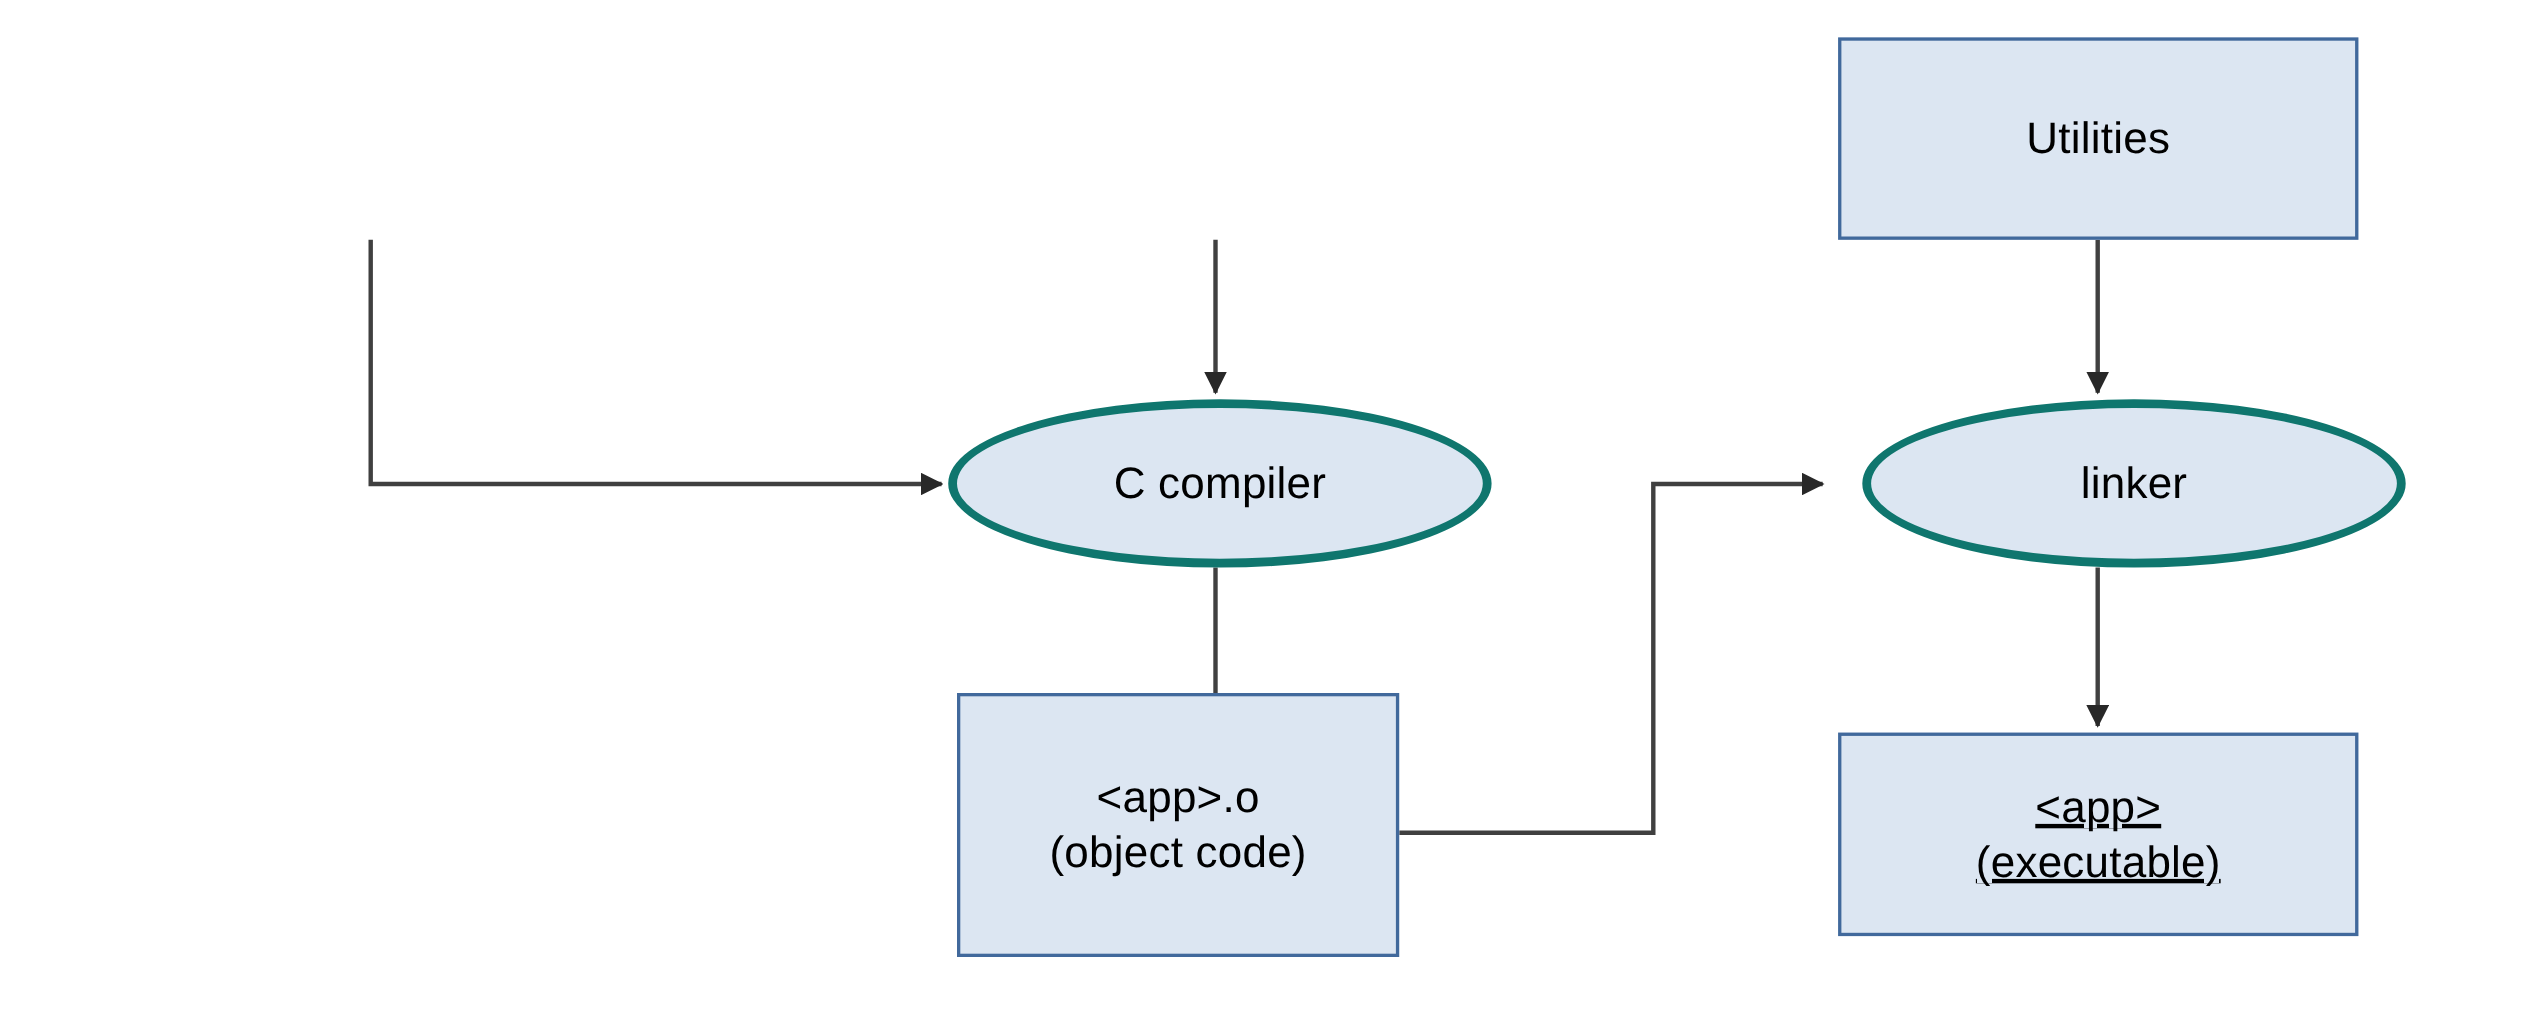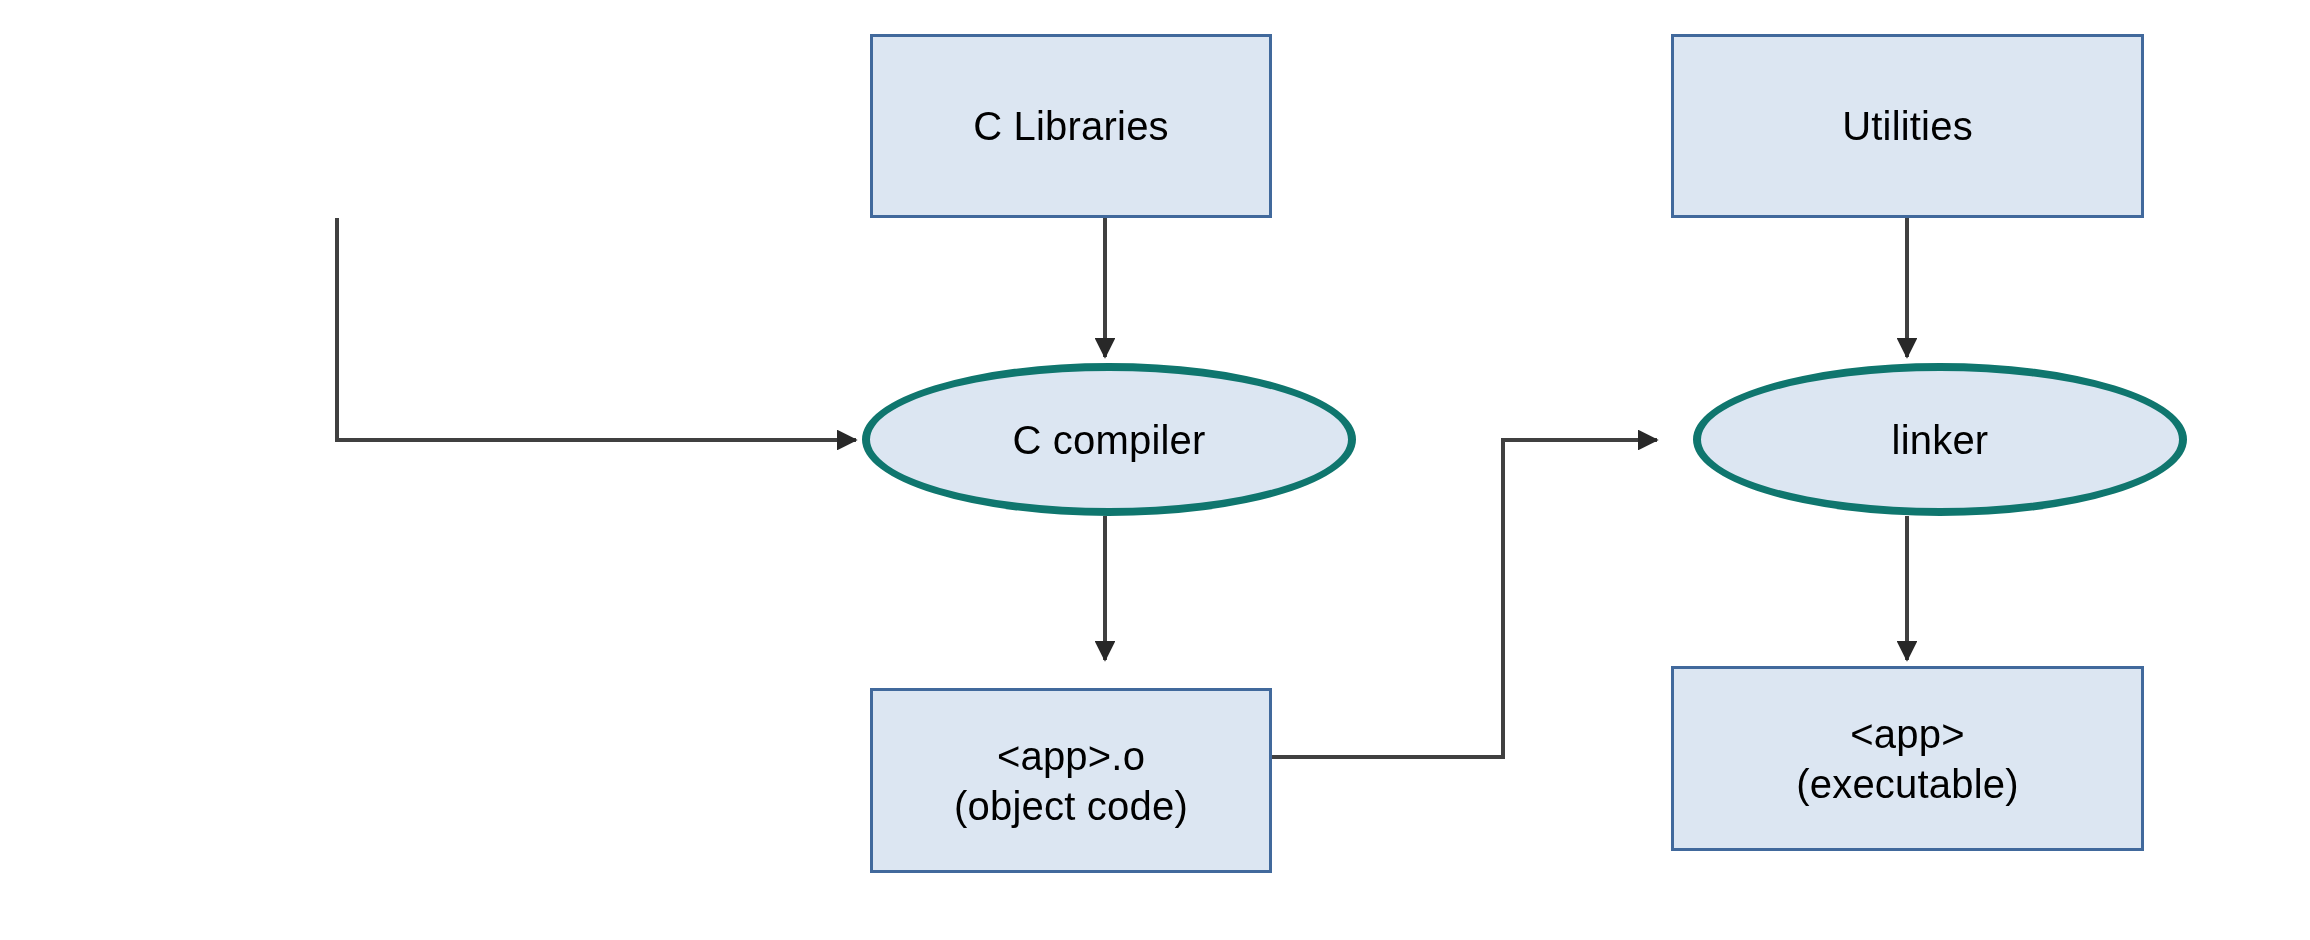--- a/index.html
+++ b/index.html
@@ -72,39 +72,36 @@
     <path d="M 1105 516 L 1105 660" fill="none" stroke="#404040" stroke-width="4" marker-end="url(#arrowhead)"></path>
 
     <path d="M 1272 757 L 1503 757 L 1503 440 L 1657 440" fill="none" stroke="#404040" stroke-width="4" marker-end="url(#arrowhead)"></path>
 
     <path d="M 1907 218 L 1907 357" fill="none" stroke="#404040" stroke-width="4" marker-end="url(#arrowhead)"></path>
 
     <path d="M 1907 516 L 1907 660" fill="none" stroke="#404040" stroke-width="4" marker-end="url(#arrowhead)"></path>
   </svg>
 
 
-  <div class="node box" id="node-c-libraries" style="left:870px; top:34px; width:402px; height:184px;">
-    <span class="label">C Libraries</span>
-  </div>
 
   <div class="node box" id="node-utilities" style="left:1671px; top:34px; width:473px; height:184px;">
     <span class="label">Utilities</span>
   </div>
 
   <div class="node ellipse" id="node-c-compiler" style="left:862px; top:363px; width:494px; height:153px;">
     <span class="label">C compiler</span>
   </div>
 
   <div class="node ellipse" id="node-linker" style="left:1693px; top:363px; width:494px; height:153px;justify-content:center;">
     <span class="label">linker</span>
   </div>
 
-  <div class="node box" id="node-app-o" style="left:870px; top:688px; width:402px; height:185px;">
+  <div class="node box" id="node-app-o" style="left:870px; top:630px; width:402px; height:240px;">
     <span class="label">&lt;app&gt;.o
 (object code)</span>
   </div>
 
-  <div class="node box" id="node-app-exe" style="left:1671px; top:666px; width:473px; height:185px;">
+  <div class="node box" id="node-app-exe" style="left:1671px; top:666px; width:473px; height:185px;text-decoration:underline;">
     <span class="label">&lt;app&gt;
 (executable)</span>
   </div>
 
 </div>
 
 </body></html>

